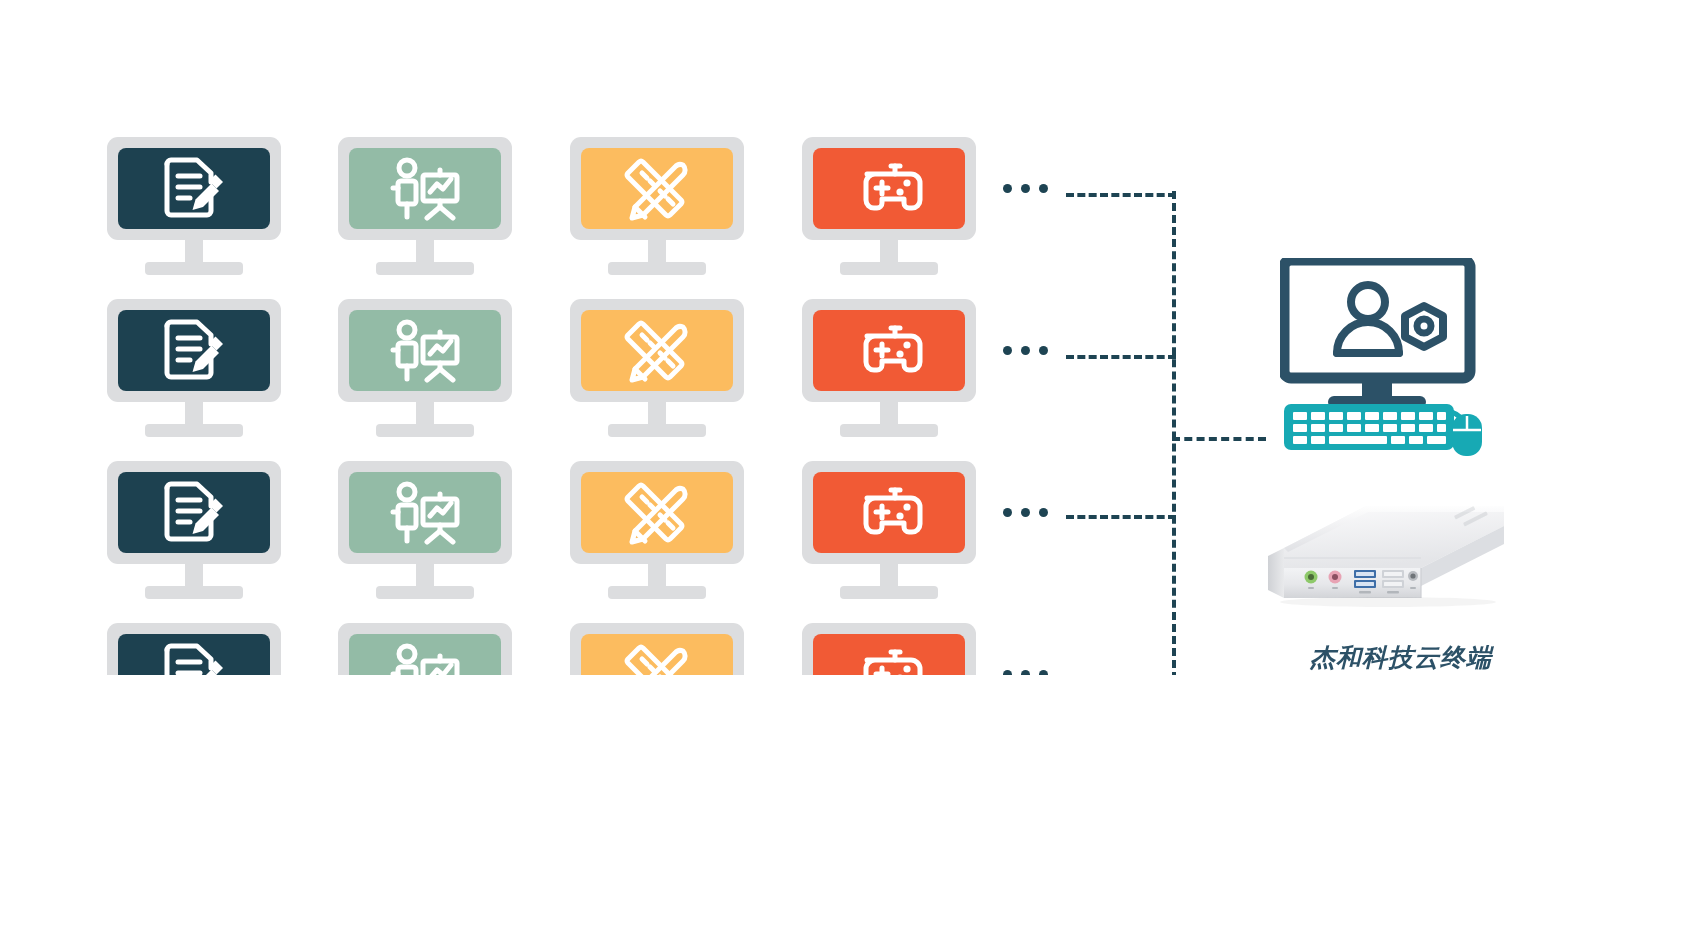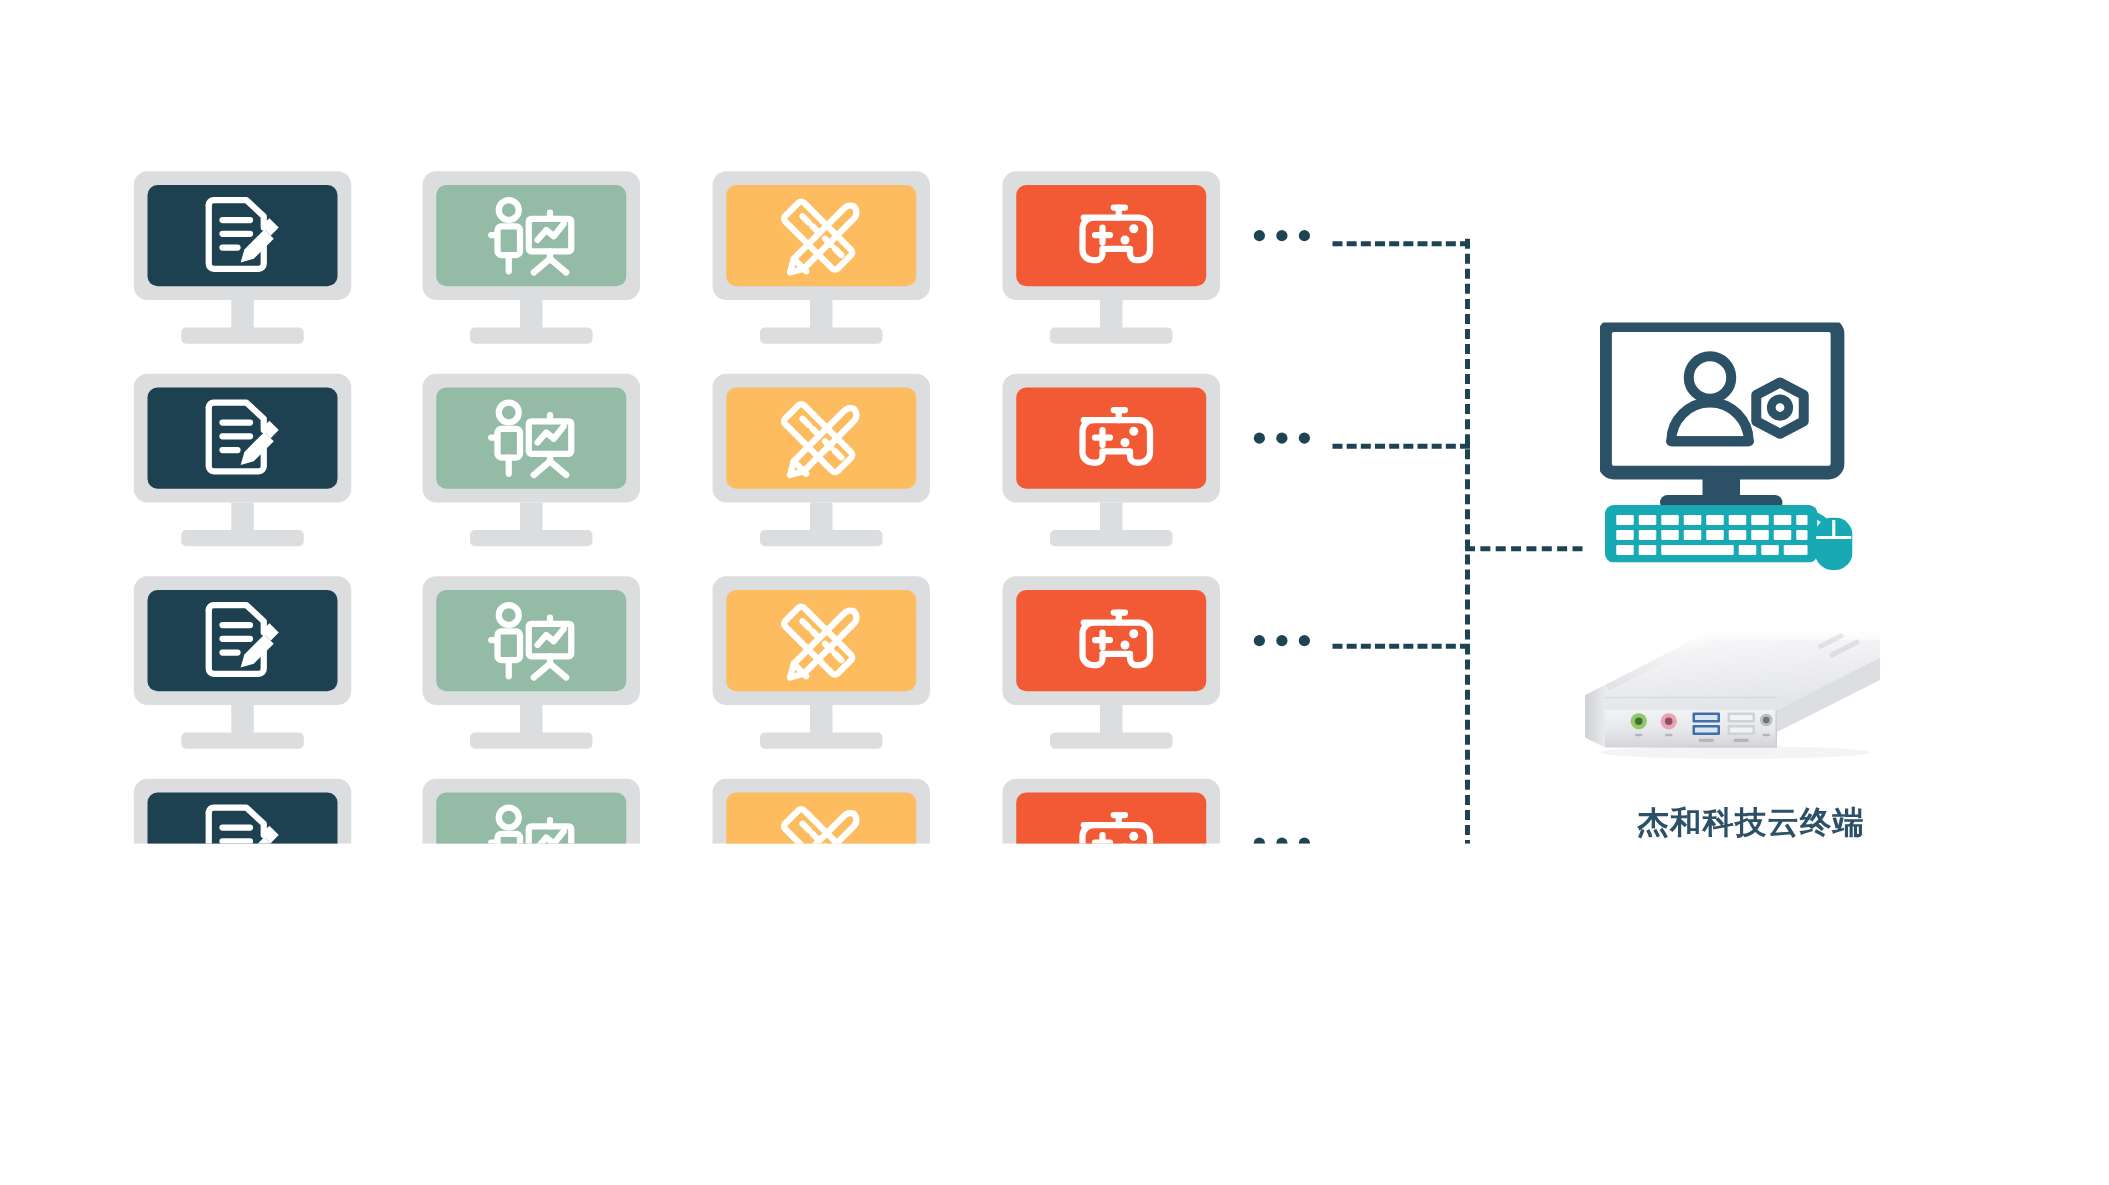--- a/index.html
+++ b/index.html
@@ -7,20 +7,21 @@
     margin: 0; padding: 0;
     background: #ffffff;
     font-family: "Liberation Sans", "DejaVu Sans", sans-serif;
   }
   #stage {
     position: relative;
     width: 1687px;
     height: 675px;
     background: #ffffff;
     overflow: hidden;
+    font-style: italic;
   }
 
   
   .client {
     position: absolute;
     width: 174px;
     height: 138px;
   }
   .client .bezel {
     position: absolute;

